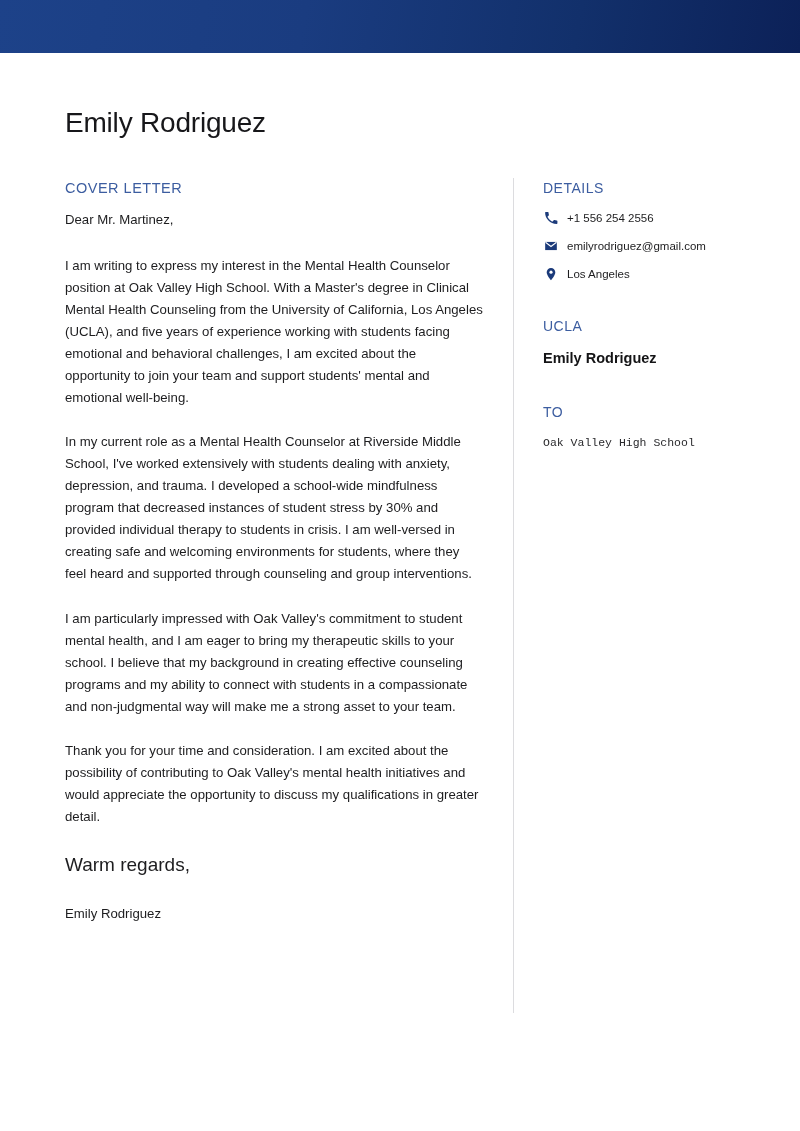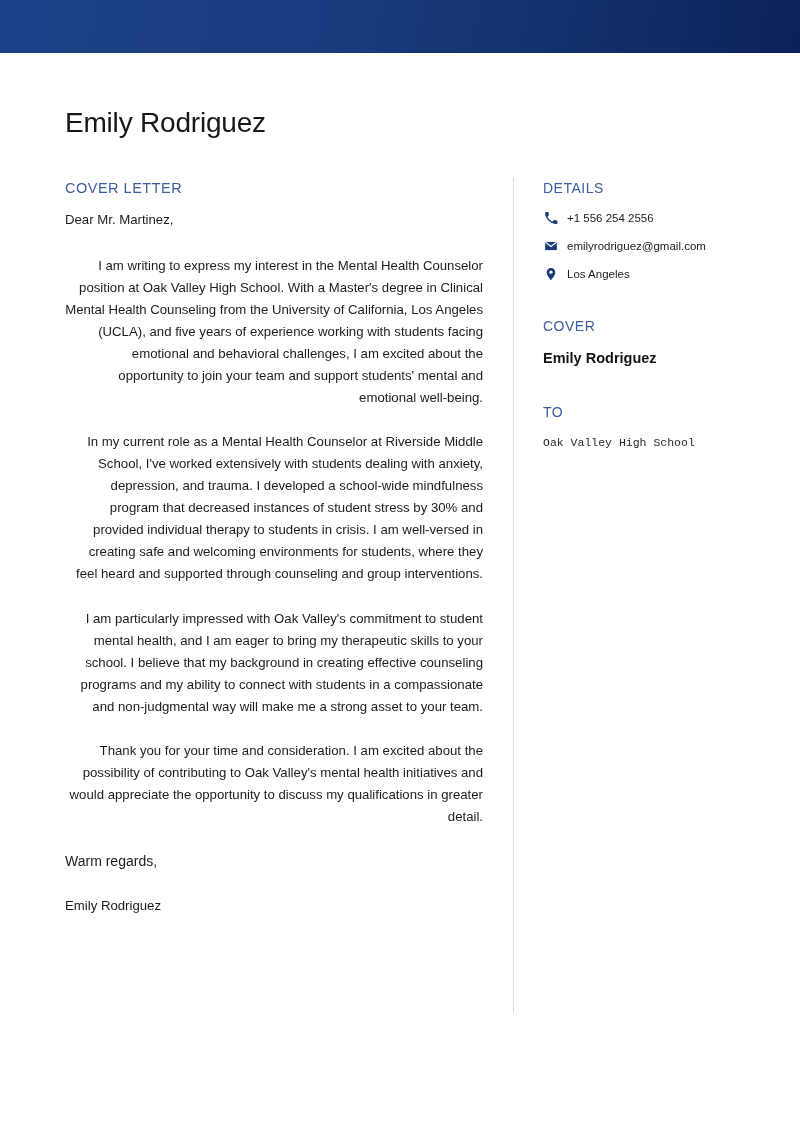--- a/index.html
+++ b/index.html
@@ -88,25 +88,24 @@
     line-height: 1.55;
     color: #1d1d1f;
     margin: 0 0 24px 0;
   }
 
   .letter-para {
     font-size: 13.2px;
     line-height: 1.67;
     color: #1d1d1f;
     margin: 0 0 22px 0;
-    text-align: right;
   }
 
   .closing-line {
-    font-size: 14px;
+    font-size: 19px;
     line-height: 1.6;
     color: #1d1d1f;
     margin: 0 0 23px 0;
   }
   .signature-line {
     font-size: 13.2px;
     line-height: 1.6;
     color: #1d1d1f;
     margin: 0;
   }
@@ -208,21 +207,21 @@
       <span class="detail-icon">
         <svg width="14" height="14" viewBox="0 0 24 24" fill="#1b3a7a" aria-hidden="true">
           <path d="M12 1.5c-4.1 0-7.4 3.3-7.4 7.4 0 5.5 7.4 13.6 7.4 13.6s7.4-8.1 7.4-13.6c0-4.1-3.3-7.4-7.4-7.4z"></path>
           <circle cx="12" cy="8.8" r="2.7" fill="#ffffff"></circle>
         </svg>
       </span>
       <span class="detail-text">Los Angeles</span>
     </div>
 
     <div class="side-block">
-      <div class="section-heading">COVER</div>
+      <div class="section-heading">UCLA</div>
       <p class="side-name">Emily Rodriguez</p>
     </div>
 
     <div class="side-block">
       <div class="section-heading">TO</div>
       <p class="side-sub">Oak Valley High School</p>
     </div>
 
   </div>
 

